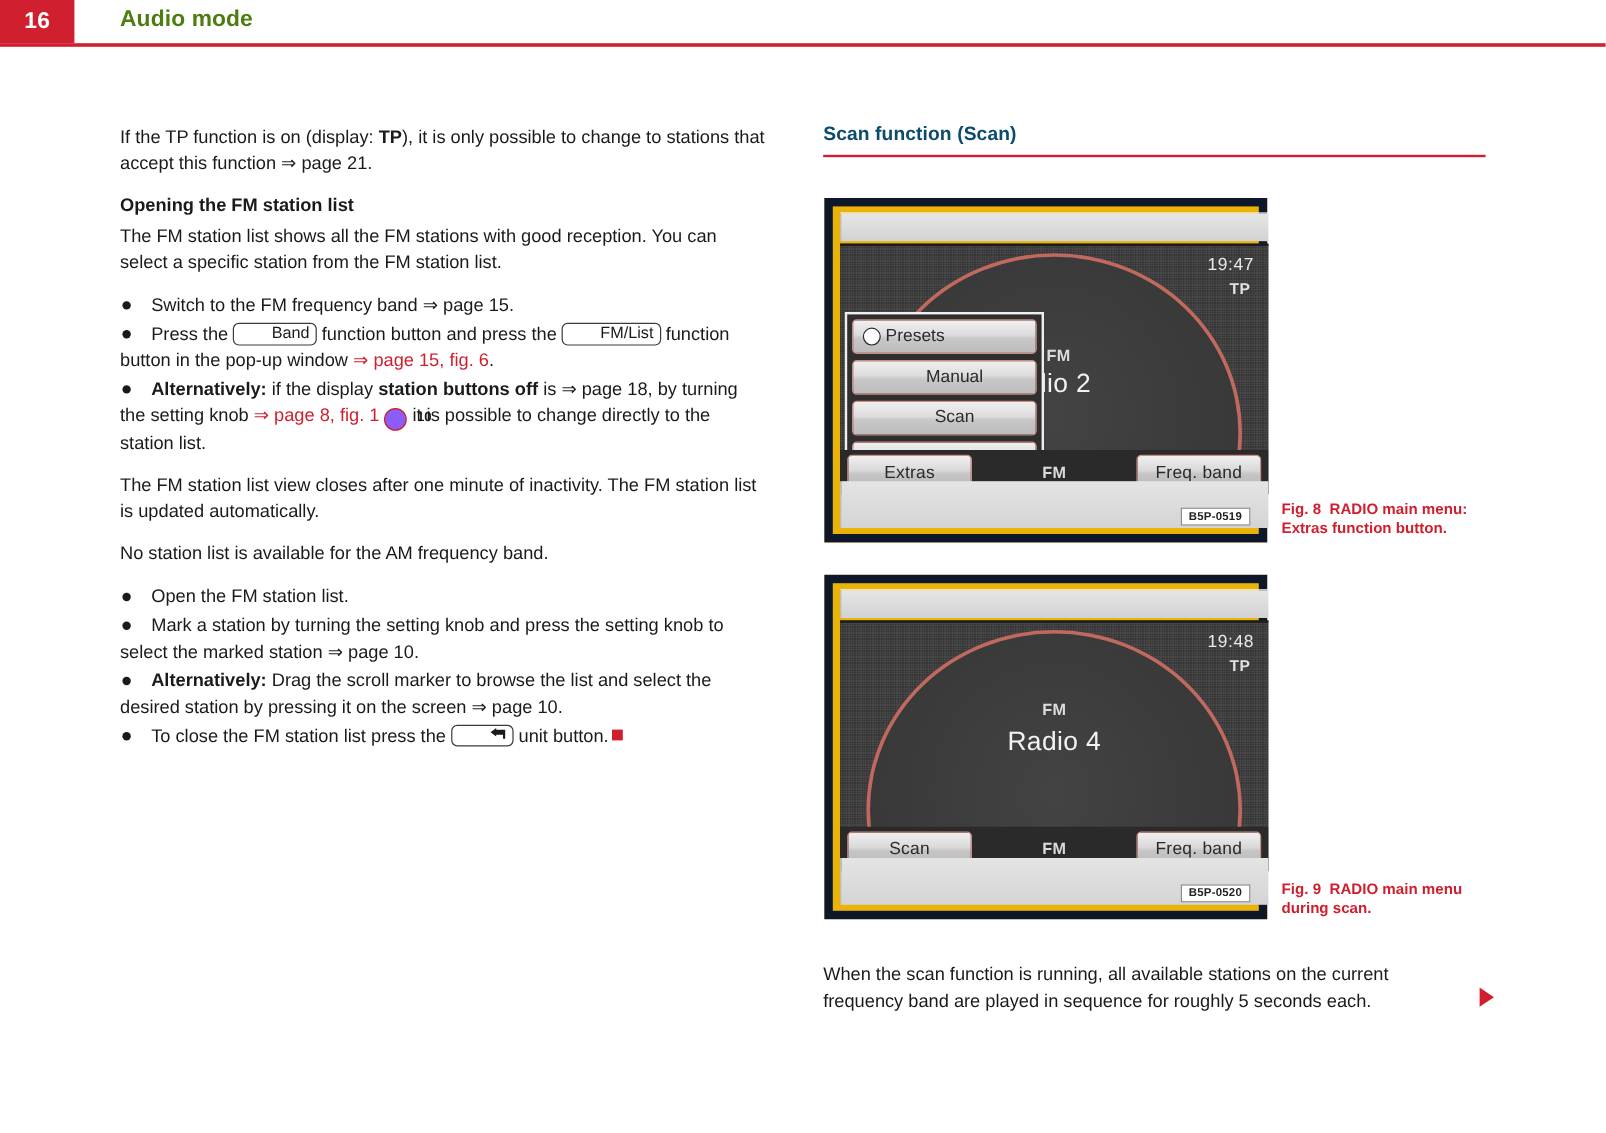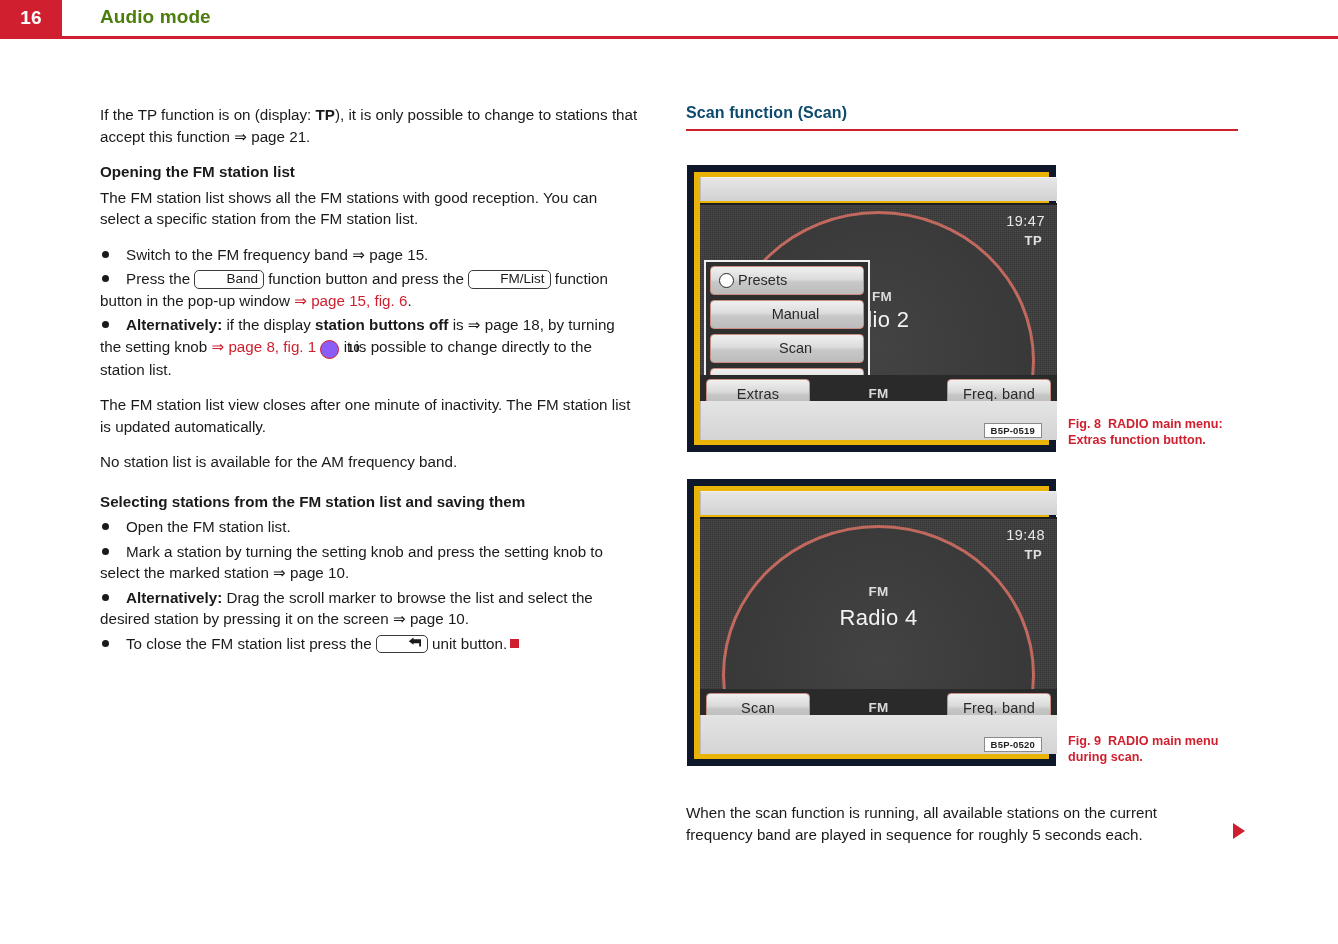--- a/index.html
+++ b/index.html
@@ -419,21 +419,20 @@
 
   <div class="bullet-row hang">
     <span class="bullet-dot"></span>
     <span class="b-text flow"><b>Alternatively:</b><span> if the display </span><b>station buttons off</b><span> is ⇒ page 18, by turning the setting knob </span><span class="red">⇒ page 8, fig. 1</span> <span class="circnum">10</span><span> it is possible to change directly to the station list.</span></span>
   </div>
 
   <p class="body" style="margin-top:14px">The FM station list view closes after one minute of inactivity. The FM station list is updated automatically.</p>
 
   <p class="body">No station list is available for the AM frequency band.</p>
 
-  <h3 class="sub" style="margin-top:18px">Selecting stations from the FM station list and saving them</h3>
 
   <div class="bullet-row">
     <span class="bullet-dot"></span>
     <span>Open the FM station list.</span>
   </div>
 
   <div class="bullet-row hang">
     <span class="bullet-dot"></span>
     <span class="b-text flow">Mark a station by turning the setting knob and press the setting knob to select the marked station ⇒ page 10.</span>
   </div>

